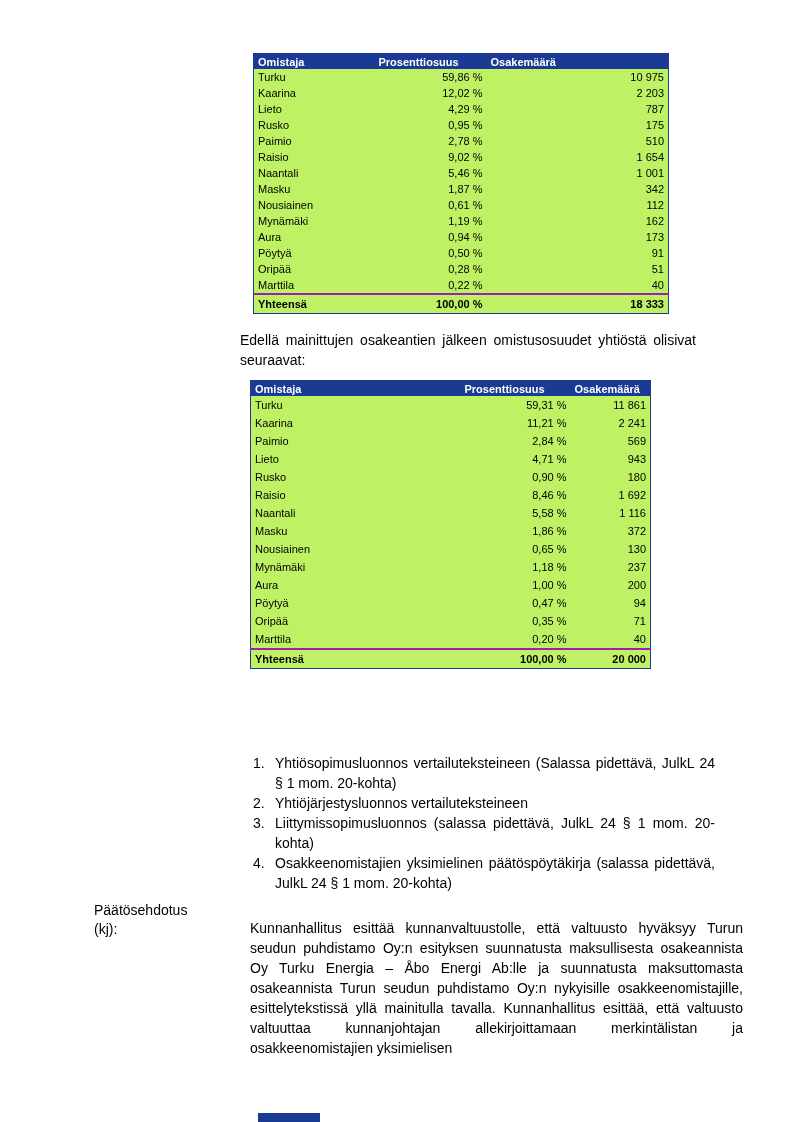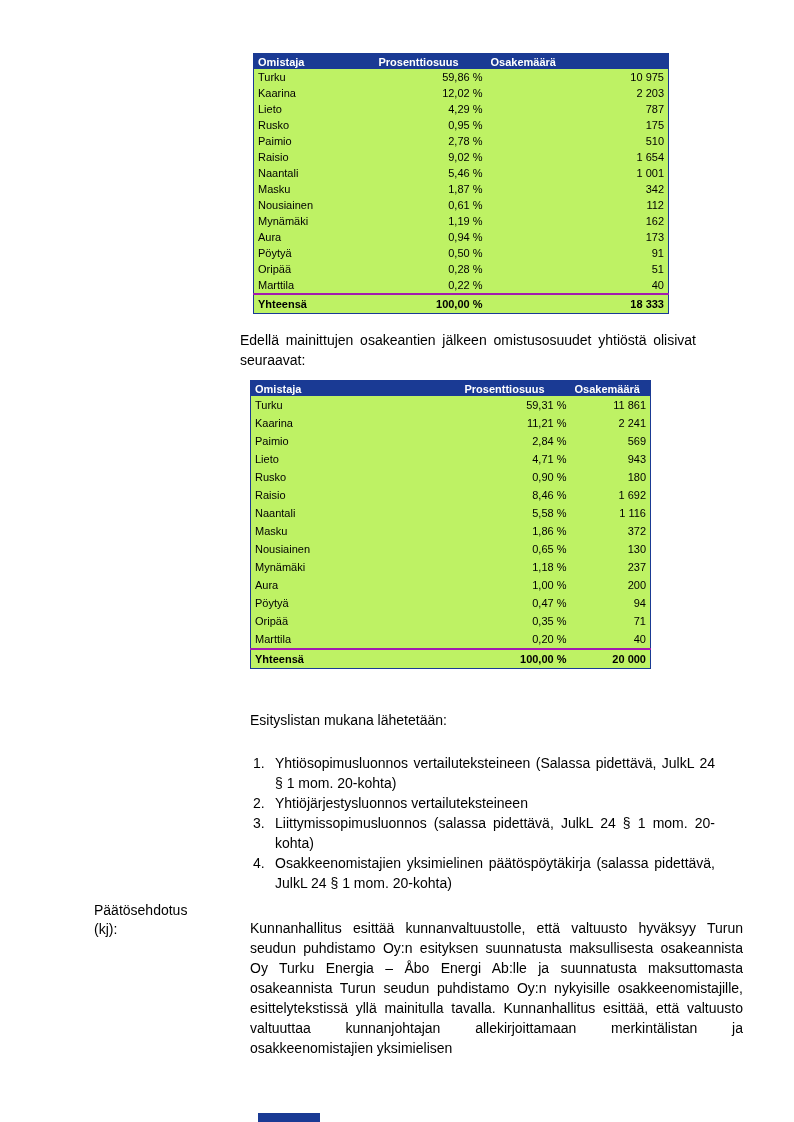--- a/index.html
+++ b/index.html
@@ -222,21 +222,20 @@
           <td class="num">40</td>
         </tr>
       <tr class="total-row">
           <td>Yhteensä</td>
           <td class="num">100,00 %</td>
           <td class="num">20 000</td>
         </tr>
     </tbody>
   </table>
 
-  <div class="para" id="para2">Esityslistan mukana lähetetään:</div>
 
   <div class="listwrap">
     <div class="list-item">
       <span class="list-num">1.</span>
       <span class="list-text">Yhtiösopimusluonnos vertailuteksteineen (Salassa pidettävä, JulkL 24 § 1 mom. 20-kohta)</span>
     </div>
     <div class="list-item">
       <span class="list-num">2.</span>
       <span class="list-text">Yhtiöjärjestysluonnos vertailuteksteineen</span>
     </div>

